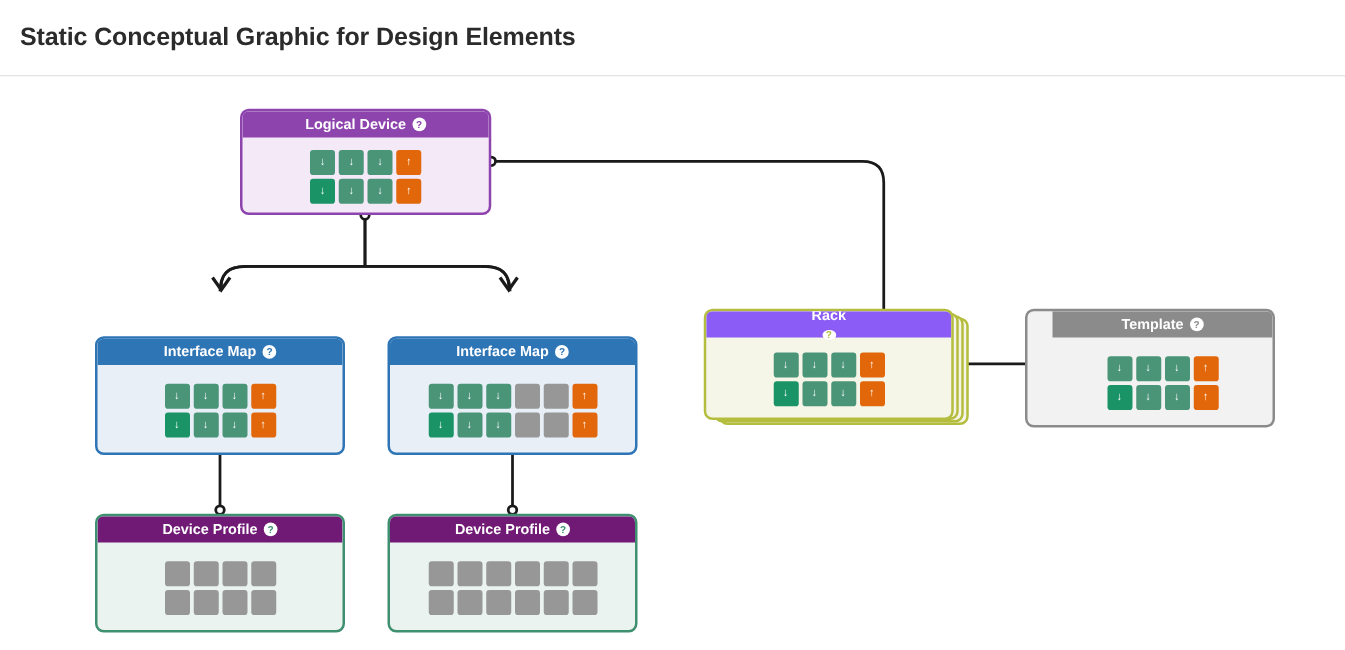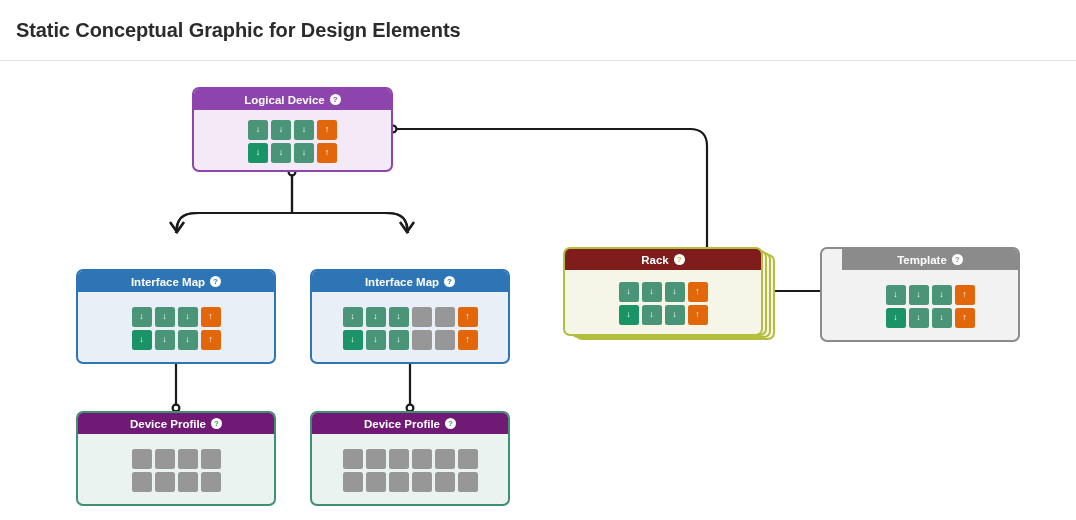--- a/index.html
+++ b/index.html
@@ -127,21 +127,21 @@
     border-color: #3e9070;
     background: #eaf3ef;
   }
   .node.device-profile .node-header { background: #701a75; }
   .node.device-profile .help-icon   { color: #3e9070; }
 
   .node.rack {
     border-color: #b5bd3e;
     background: #f5f5e8;
   }
-  .node.rack .node-header { background: #7f1d1d; }
+  .node.rack .node-header { background: #8b5cf6; flex-direction: column; }
   .node.rack .help-icon   { color: #b5bd3e; }
 
   .node.template {
     border-color: #8b8b8b;
     background: #f2f2f2;
   }
   .node.template .node-header { background: #8b8b8b; }
   .node.template .help-icon   { color: #8b8b8b; }
 
   

